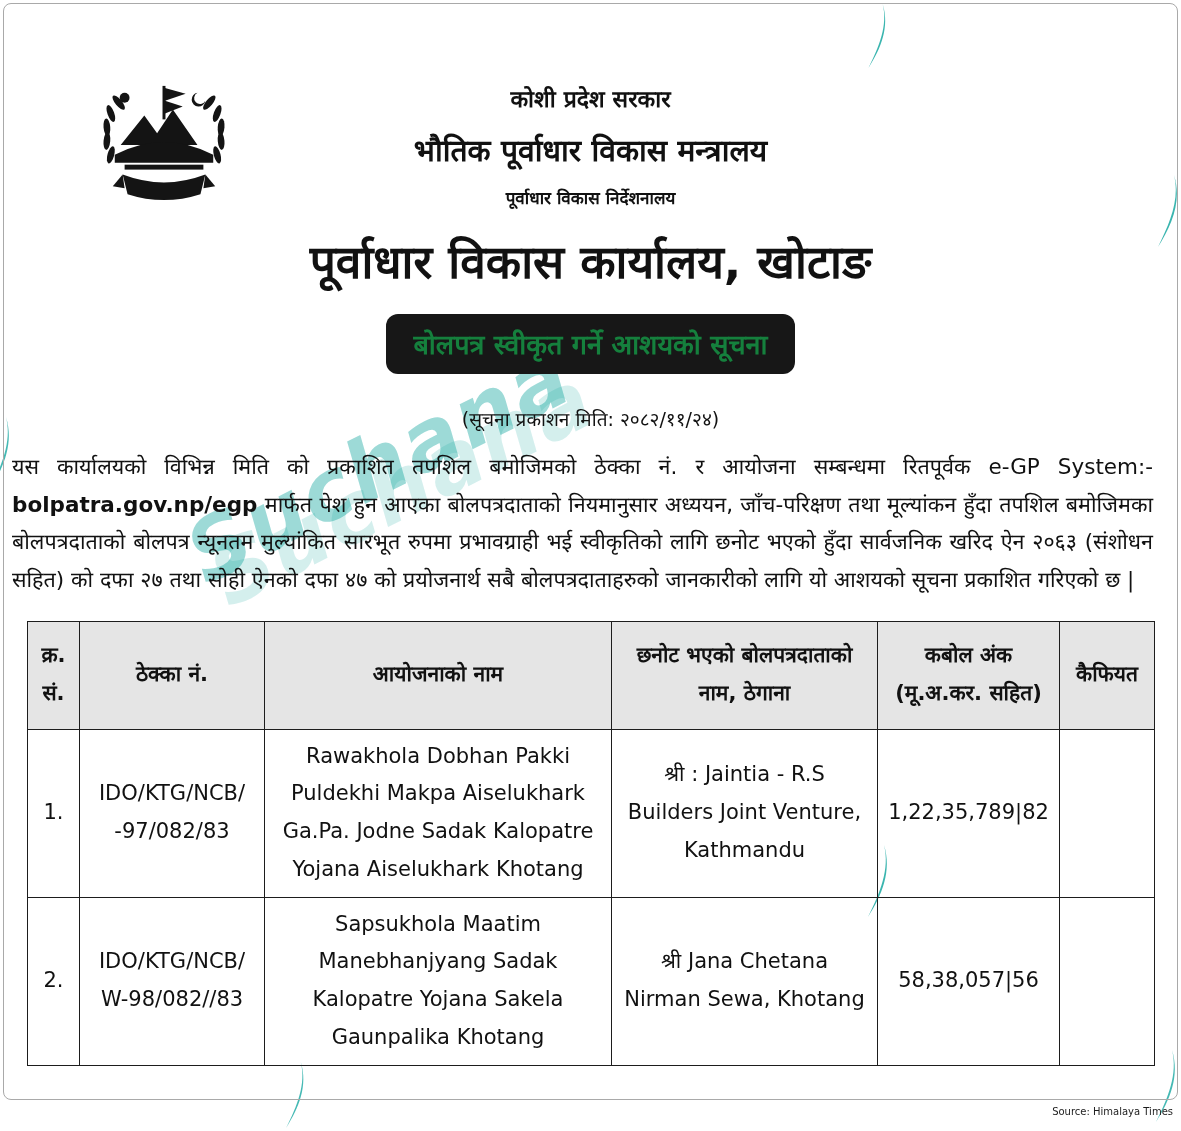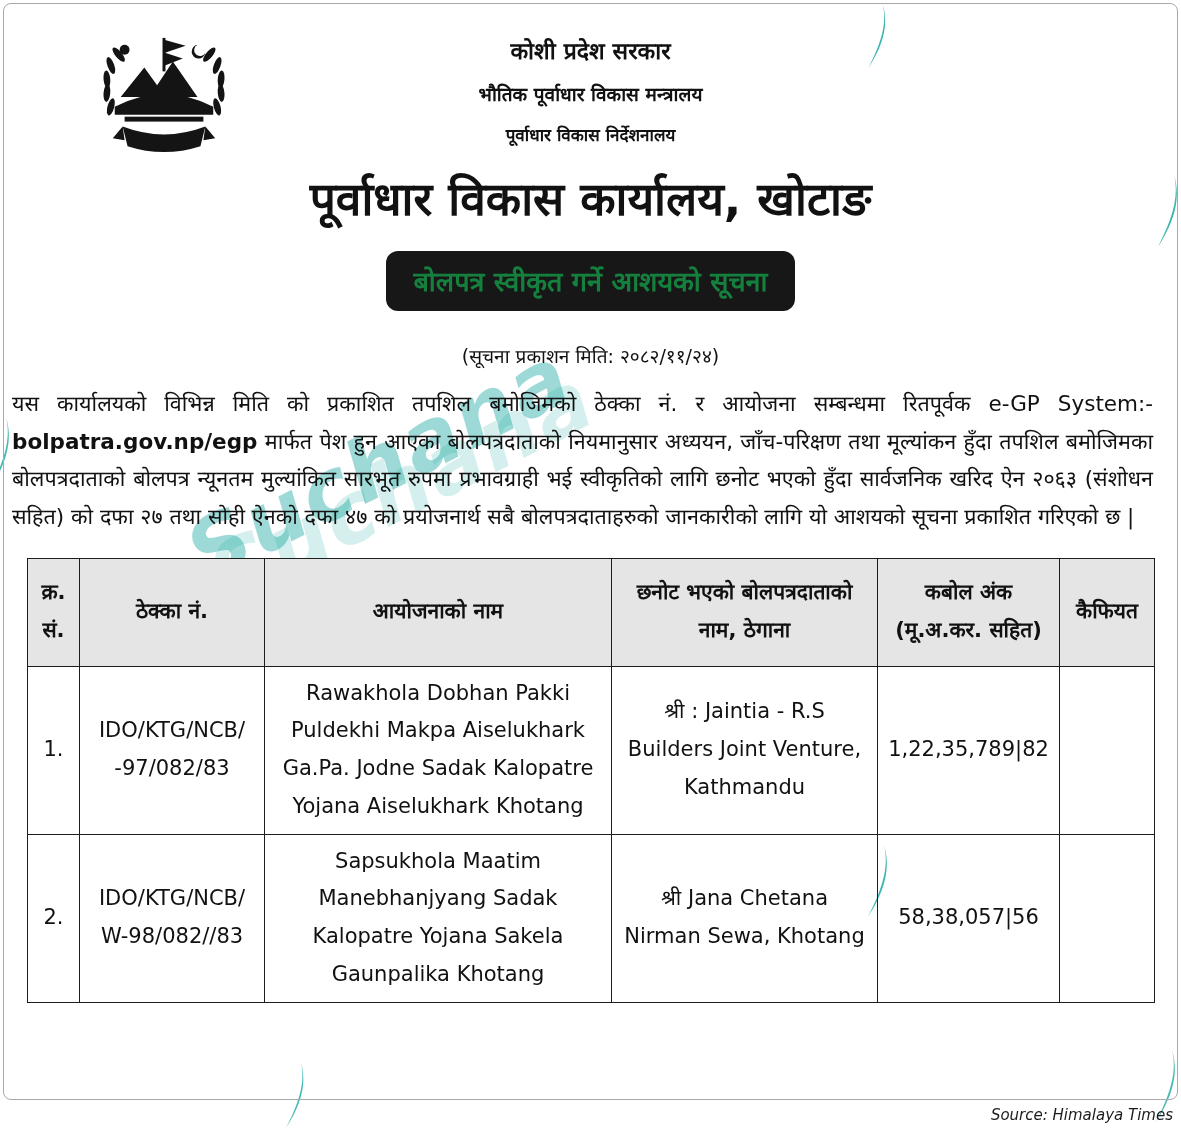--- a/index.html
+++ b/index.html
@@ -29,22 +29,22 @@
     transform:rotate(-27deg); transform-origin:left bottom;
     font-size:84px; font-weight:bold; font-style:italic;
     color:#17a8a1; opacity:0.18; letter-spacing:2px; white-space:nowrap;
   }
   
   .content { position:relative; z-index:1; }
   .logo {
     position:absolute; left:95px; top:32px; width:138px; height:128px;
   }
   .hdr { text-align:center; font-weight:bold; }
-  .h-line1 { padding-top:34px; font-size:23px; }
-  .h-line2 { padding-top:15px; font-size:19px; }
+  .h-line1 { padding-top:34px; font-size:23px;margin-top:48px; }
+  .h-line2 { padding-top:15px; font-size:30px; }
   .h-line3 { padding-top:16px; font-size:17px; }
   .h-office { padding-top:20px; font-size:46px; }
   .h-loc  { padding-top:16px; font-size:23px; }
   .banner-wrap { text-align:center; margin-top:23px; }
   .banner {
     display:inline-block; background:#171717; color:#15803d;
     font-size:27px; font-weight:bold; padding:11px 27px 12px;
     border-radius:12px;
   }
   .date-line { text-align:center; margin-top:32px; font-size:19px; font-weight:500; }
@@ -68,21 +68,21 @@
   .notice-table tr.r1 td { height:163px; }
   .notice-table tr.r2 td { height:168px; }
   .pre { white-space:pre-line; }
   
   .signature {
     text-align:right; margin:20px 30px 0 0;
     font-size:24px; font-weight:bold;
   }
   .source {
     position:absolute; right:8px; top:1106px; z-index:2;
-    font-size:15px; font-style:italic; color:#1c1c1c;
+    font-size:10px; color:#1c1c1c;
   }
 </style>
 </head>
 <body>
 
 <div class="wm-layer">
   <div class="suchana-echo">Suchana</div>
   <div class="suchana">Suchana</div>
 
   <svg class="swoosh" style="left:868px; top:4px;" width="24" height="64" viewBox="0 0 26 72">

